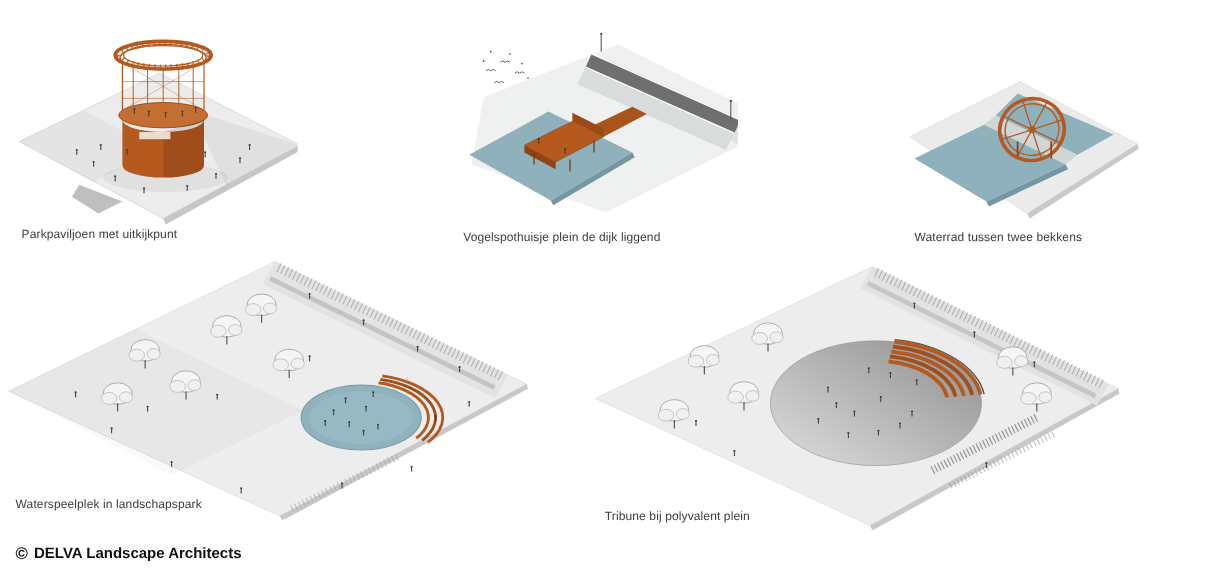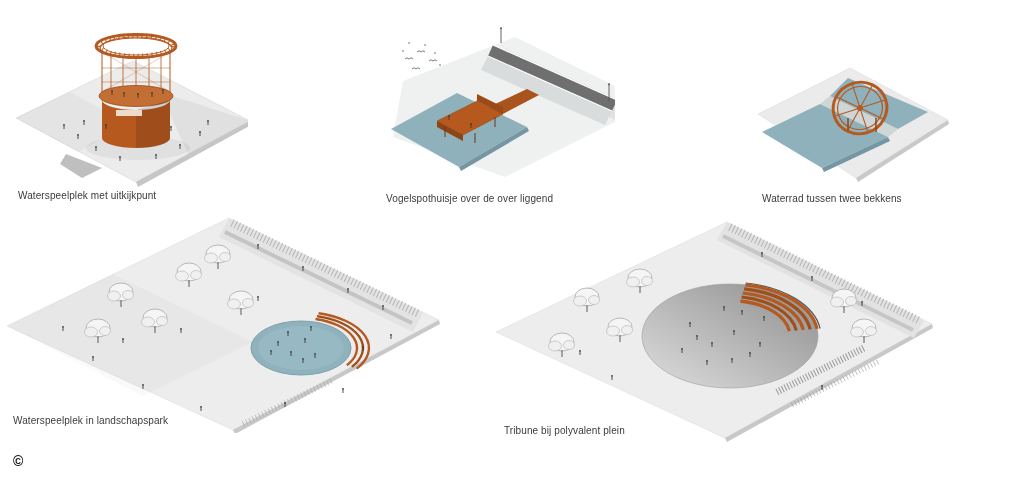--- a/index.html
+++ b/index.html
@@ -71,21 +71,21 @@
         <use href="#p1" x="112" y="152"></use>
           <use href="#p1" x="148" y="150"></use>
           <use href="#p1" x="172" y="140"></use>
         <use href="#p1" x="192" y="127"></use>
           <use href="#p1" x="98" y="120"></use>
           <use href="#p1" x="163" y="122"></use>
         <use href="#p1" x="76" y="116"></use>
           <use href="#p1" x="200" y="116"></use>
       </g>
     </svg>
-    <figcaption style="left:10px; top:184px;">Waterspeelplek met uitkijkpunt</figcaption>
+    <figcaption style="left:10px; top:184px;">Parkpaviljoen met uitkijkpunt</figcaption>
   </figure>
 
   <figure class="fig" style="left:385px; top:25px; width:230px; height:185px;">
     <svg width="230" height="165" viewBox="0 0 230 165">
       <defs>
         <g id="p2">
             <line x1="0" y1="0" x2="0" y2="3" stroke="#3a3a3a" stroke-width="0.9"></line>
             <circle cx="0" cy="-1" r="0.9" fill="#3a3a3a"></circle>
           </g>
       </defs>
@@ -127,21 +127,21 @@
         <line x1="116" y1="4" x2="116" y2="18"></line>
           <circle cx="116" cy="3.2" r="1" fill="#555555" stroke="none"></circle>
         <line x1="224" y1="60" x2="224" y2="76"></line>
           <circle cx="224" cy="59.2" r="1" fill="#555555" stroke="none"></circle>
       </g>
       <g>
         <use href="#p2" x="86" y="100"></use>
           <use href="#p2" x="64" y="92"></use>
       </g>
     </svg>
-    <figcaption style="left:1px; top:168px;">Vogelspothuisje over de over liggend</figcaption>
+    <figcaption style="left:1px; top:168px;">Vogelspothuisje plein de dijk liggend</figcaption>
   </figure>
 
   <figure class="fig" style="left:752px; top:52px; width:200px; height:155px;">
     <svg width="200" height="135" viewBox="0 0 200 135">
       <g>
         <polygon points="6,62 98,16 196,68 104,126" fill="#ebebeb" stroke="#d8d8d8" stroke-width="0.5"></polygon>
         <polygon points="104,126 196,68 197,72 106,130" fill="#c9c9c9"></polygon>
       </g>
       <polygon points="78,44 146,77 136,85 68,52" fill="#cfd6d6"></polygon>
       <g>
@@ -308,15 +308,16 @@
         <use href="#p5" x="120" y="165"></use>
           <use href="#p5" x="330" y="175"></use>
           <use href="#p5" x="88" y="140"></use>
       </g>
     </svg>
     <figcaption style="left:12px; top:213px;text-align:center;">Tribune bij polyvalent plein</figcaption>
   </figure>
 
   <div class="credit">
     <span class="copy">©</span>
+    <span>DELVA Landscape Architects</span>
   </div>
 
 </div>
 
 </body></html>

